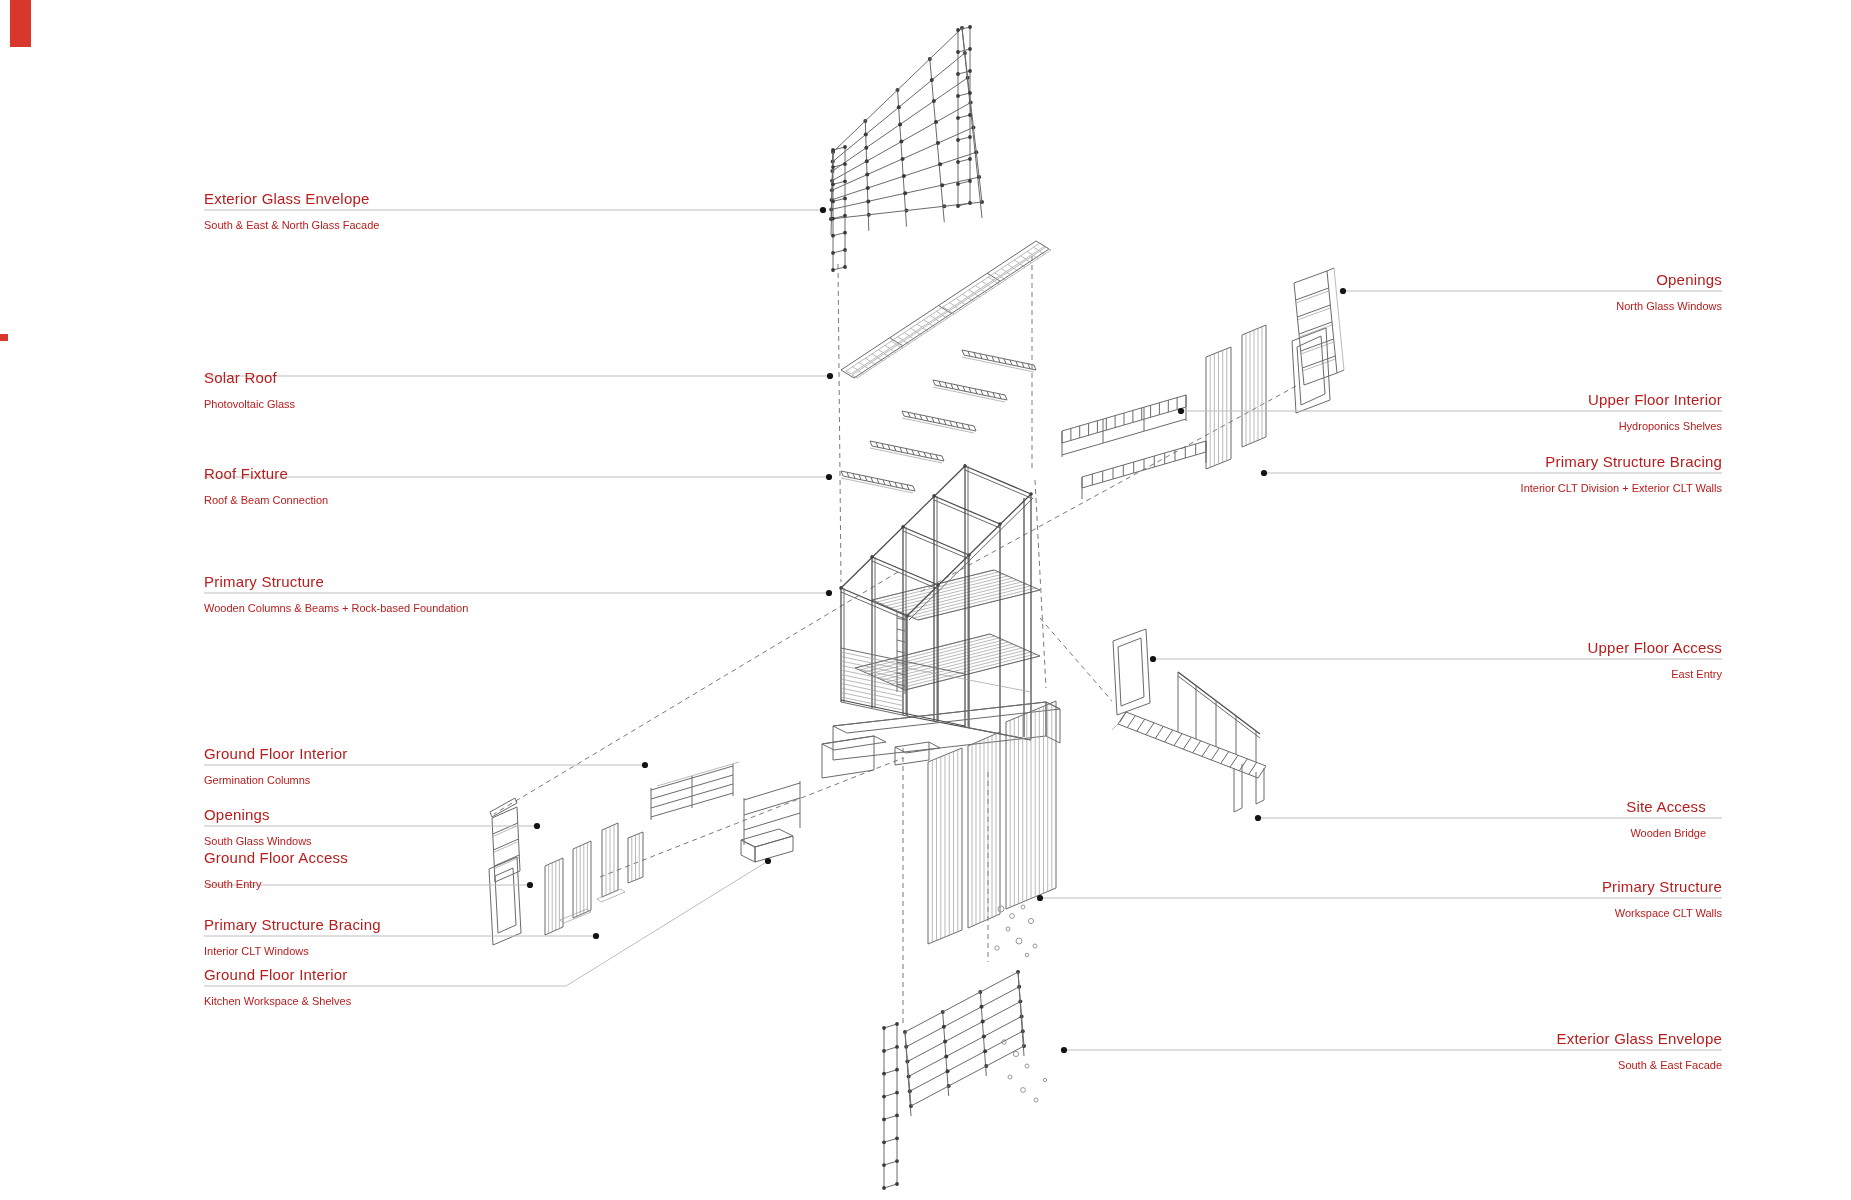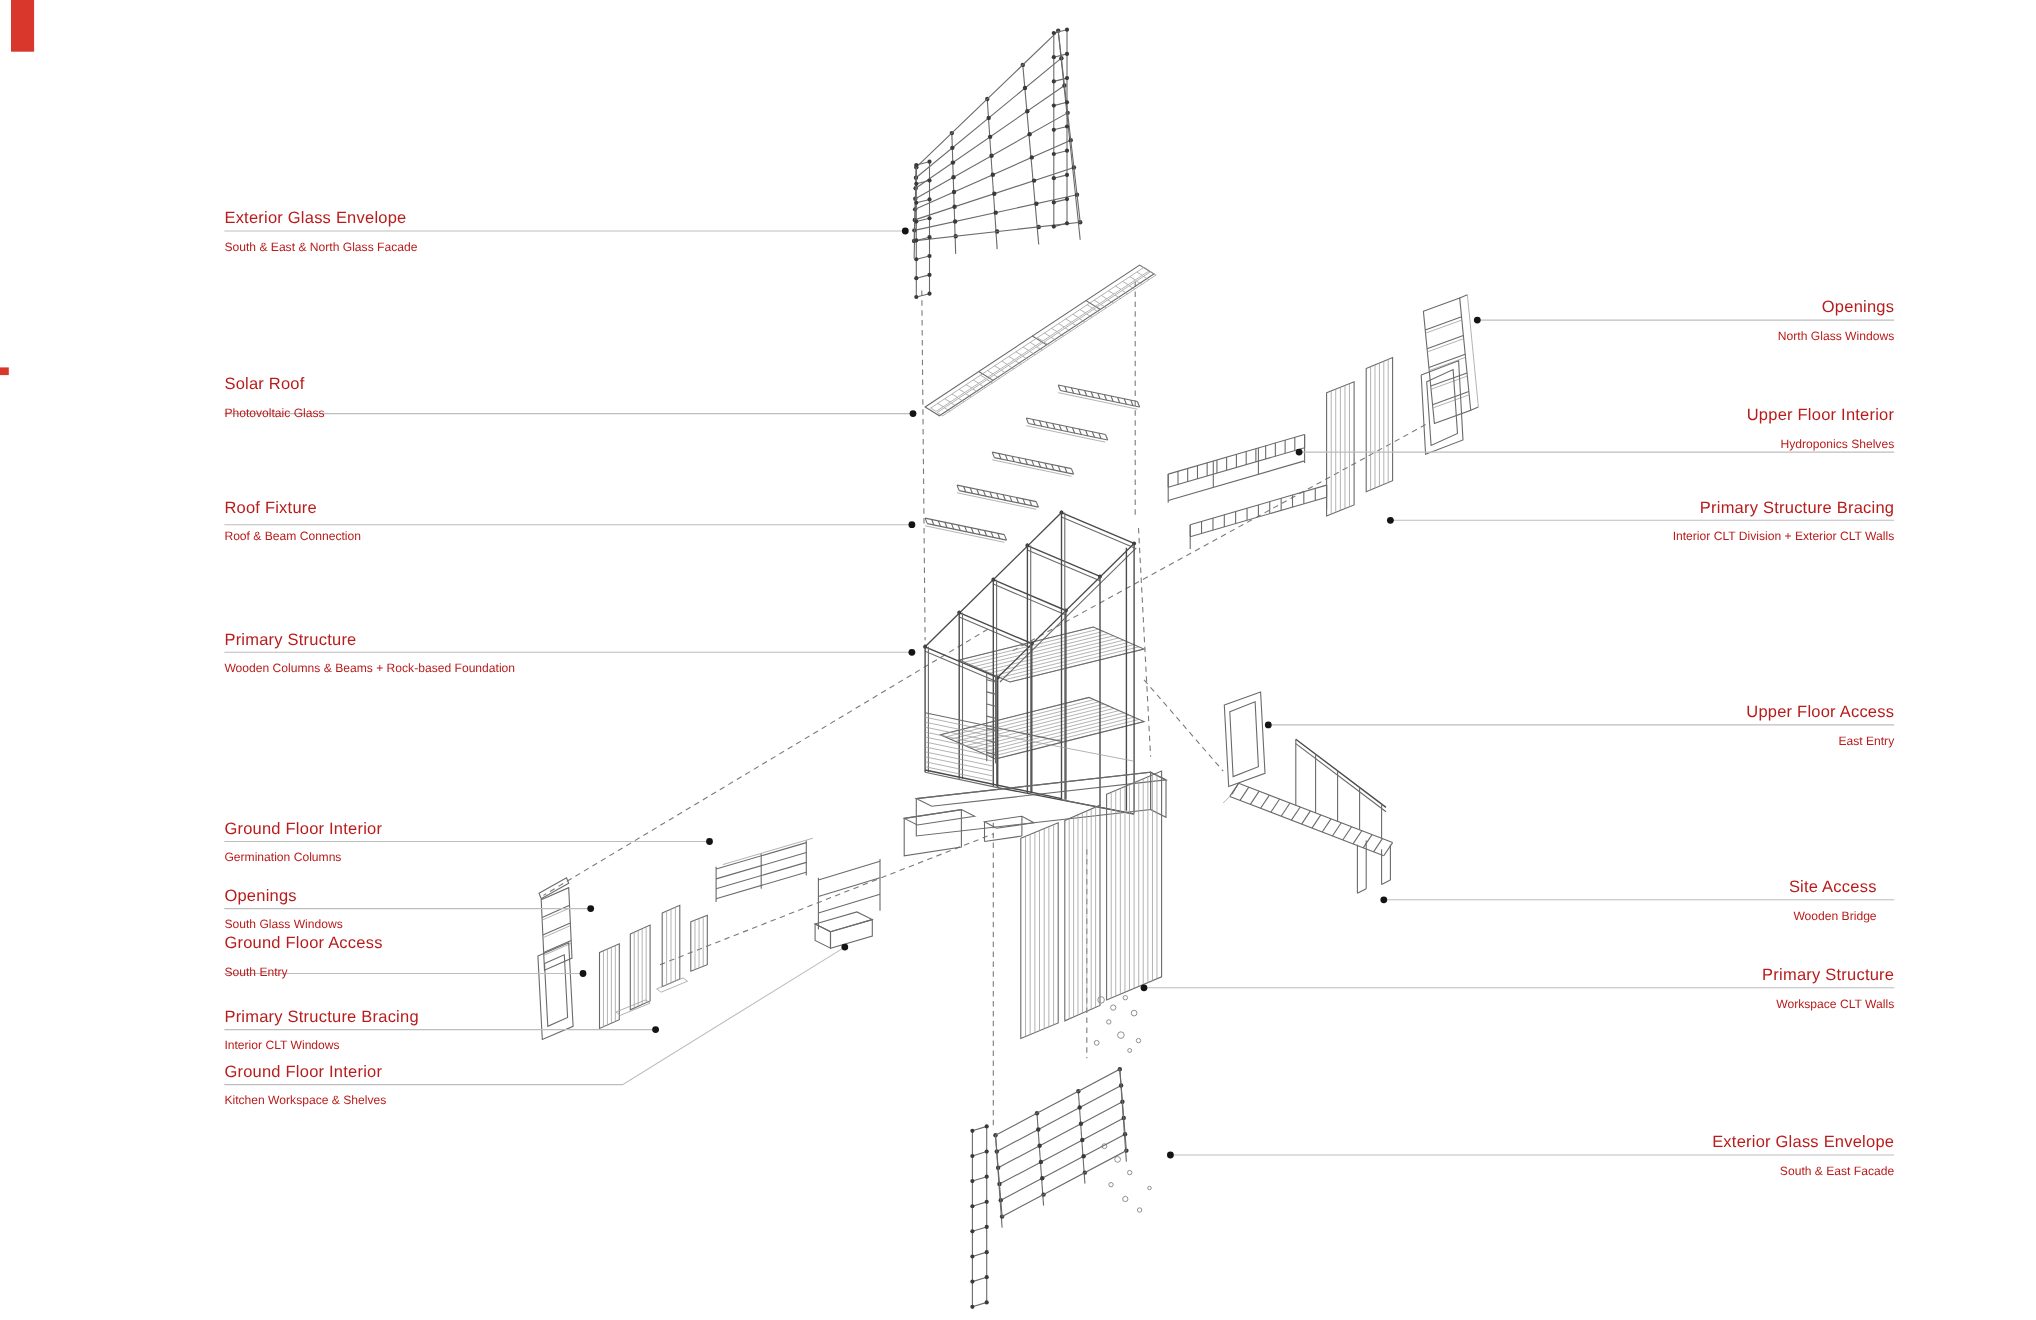--- a/index.html
+++ b/index.html
@@ -719,25 +719,25 @@
       <circle class="ldot" cx="1040" cy="898" r="3.1"></circle>
     <line class="leader" x1="1064" y1="1050" x2="1722" y2="1050"></line>
       <circle class="ldot" cx="1064" cy="1050" r="3.1"></circle>
   </g>
 </svg>
 
 <div class="lbl" style="left:204px;top:189px">
     <div class="t">Exterior Glass Envelope</div>
     <div class="s">South &amp; East &amp; North Glass Facade</div>
   </div>
-<div class="lbl" style="left:204px;top:340px">
+<div class="lbl" style="left:204px;top:368px">
     <div class="t">Solar Roof</div>
     <div class="s">Photovoltaic Glass</div>
   </div>
-<div class="lbl" style="left:204px;top:452px">
+<div class="lbl" style="left:204px;top:464px">
     <div class="t">Roof Fixture</div>
     <div class="s">Roof &amp; Beam Connection</div>
   </div>
 <div class="lbl" style="left:204px;top:572px">
     <div class="t">Primary Structure</div>
     <div class="s">Wooden Columns &amp; Beams + Rock-based Foundation</div>
   </div>
 <div class="lbl" style="left:204px;top:744px">
     <div class="t">Ground Floor Interior</div>
     <div class="s">Germination Columns</div>
@@ -756,21 +756,21 @@
   </div>
 <div class="lbl" style="left:204px;top:965px">
     <div class="t">Ground Floor Interior</div>
     <div class="s">Kitchen Workspace &amp; Shelves</div>
   </div>
 
 <div class="lbl right" style="right:129px;top:270px">
     <div class="t">Openings</div>
     <div class="s">North Glass Windows</div>
   </div>
-<div class="lbl right" style="right:129px;top:368px">
+<div class="lbl right" style="right:129px;top:390px">
     <div class="t">Upper Floor Interior</div>
     <div class="s">Hydroponics Shelves</div>
   </div>
 <div class="lbl right" style="right:129px;top:452px">
     <div class="t">Primary Structure Bracing</div>
     <div class="s">Interior CLT Division + Exterior CLT Walls</div>
   </div>
 <div class="lbl right" style="right:129px;top:638px">
     <div class="t">Upper Floor Access</div>
     <div class="s">East Entry</div>

